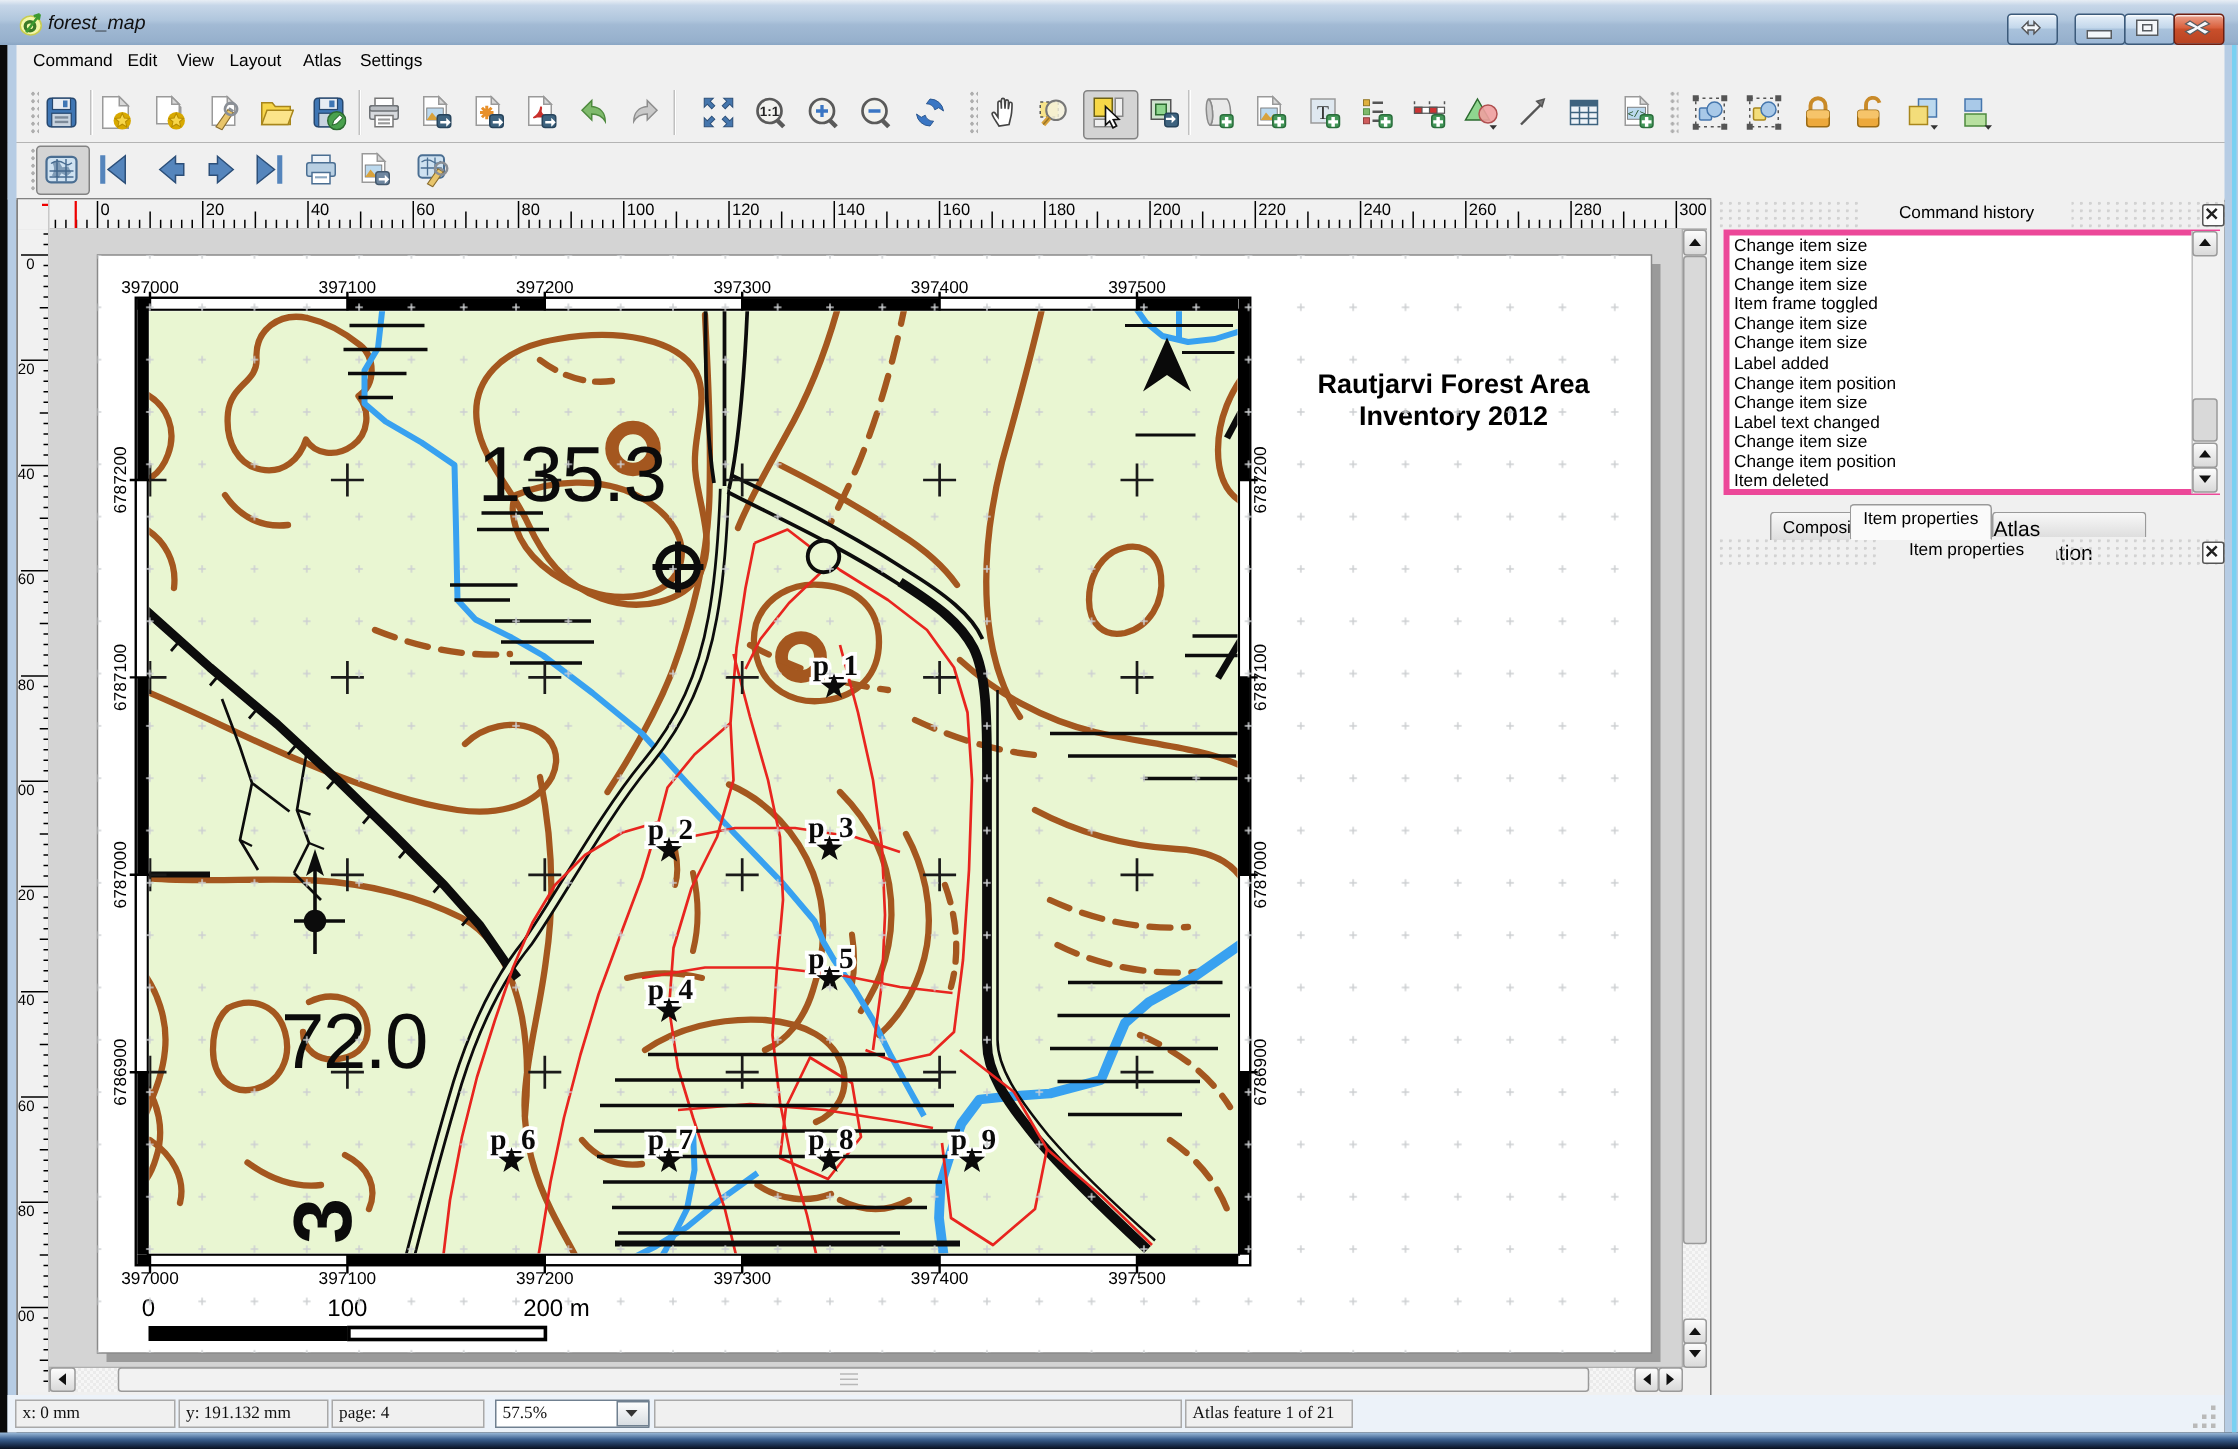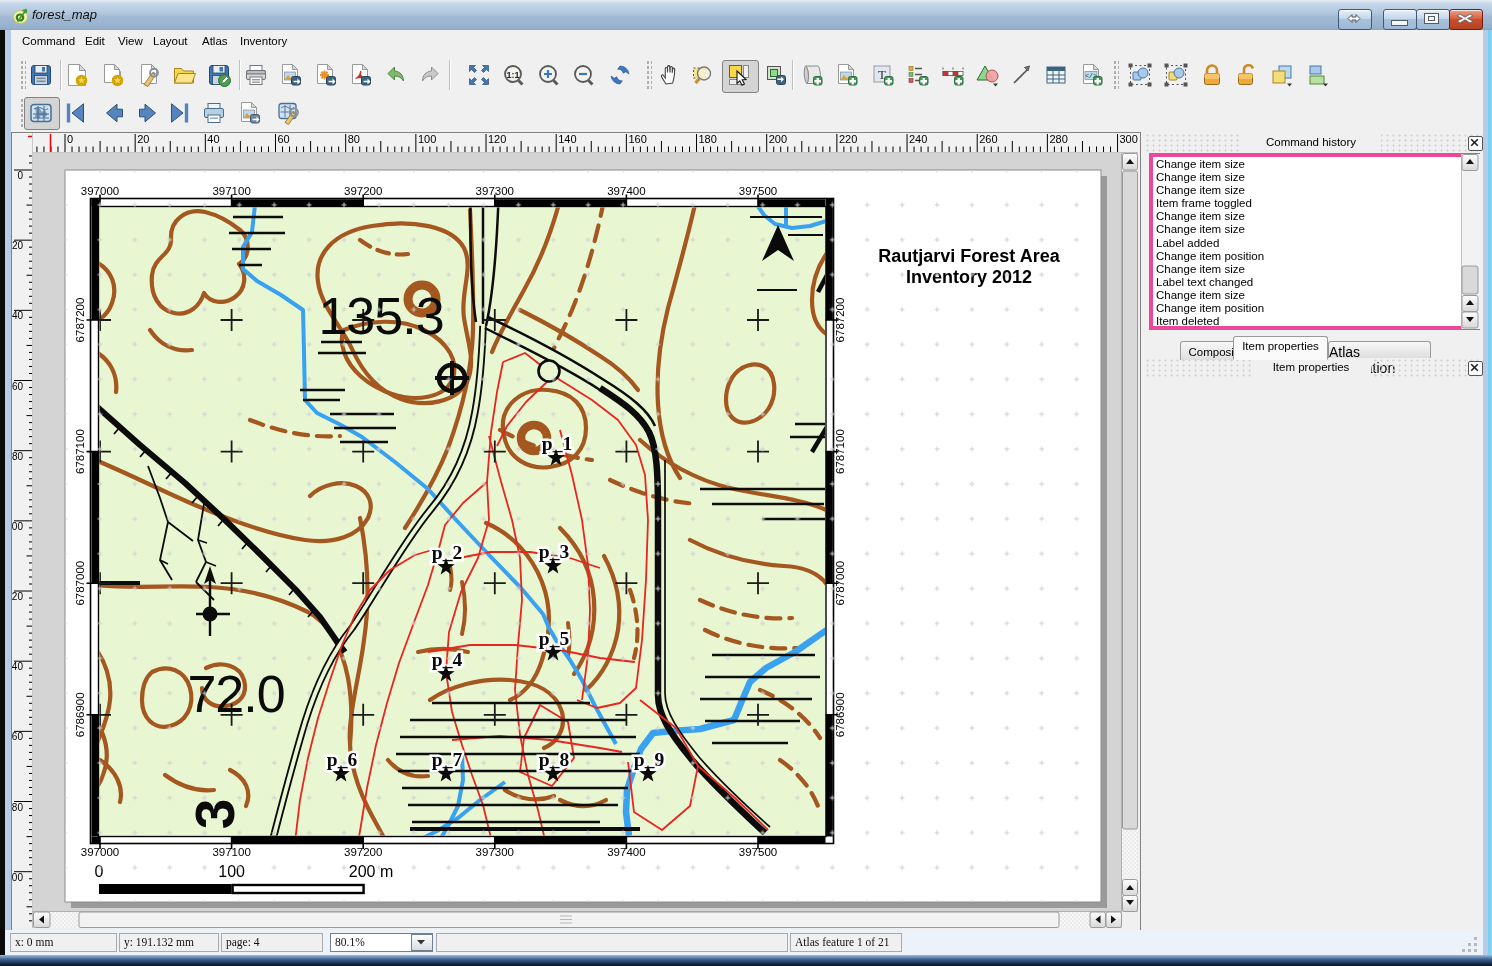--- a/index.html
+++ b/index.html
@@ -58,21 +58,21 @@
 <svg class="abs" style="left:1449px;top:9px" width="32" height="19" viewBox="0 0 32 19">
     <path d="M11 5 L16 8.2 L21 5 L24 7 L18.5 9.5 L24 12 L21 14 L16 10.8 L11 14 L8 12 L13.5 9.5 L8 7 Z" fill="#f5f8fb" stroke="#565b60" stroke-width="0.8"></path>
   </svg>
 
 <div class="abs" id="menubar">
 <span class="menuitem" style="left:17px">Command</span>
 <span class="menuitem" style="left:80px">Edit</span>
 <span class="menuitem" style="left:113px">View</span>
 <span class="menuitem" style="left:148px">Layout</span>
 <span class="menuitem" style="left:197px">Atlas</span>
-<span class="menuitem" style="left:235px">Inventory</span>
+<span class="menuitem" style="left:235px">Settings</span>
 </div>
 
 <div class="abs" id="toolbar1">
 <div class="dots" style="left:15px"></div>
 
 <svg class="ticon" style="left:24px" viewBox="0 0 24 24">
       <rect x="2.5" y="2.5" width="19" height="19" rx="2.5" fill="#3f76b4" stroke="#26476e"></rect>
       <rect x="6" y="2.5" width="12" height="7.5" fill="#e8edf3" stroke="#26476e" stroke-width=".8"></rect>
       <rect x="13" y="4" width="3" height="4.5" fill="#3f76b4"></rect>
       <rect x="5.5" y="12.5" width="13" height="9" fill="#c9d4e0" stroke="#26476e" stroke-width=".8"></rect>
@@ -822,21 +822,21 @@
 
 <div class="abs" style="left:1468px;top:361px;width:13px;height:13px;border:1.5px solid #555;border-radius:2px;background:#fcfcfc"></div>
 <svg class="abs" style="left:1468px;top:361px" width="13" height="13">
     <path d="M3.2 3.2 L9.8 9.8 M9.8 3.2 L3.2 9.8" stroke="#222" stroke-width="1.6"></path>
   </svg>
 
 <div class="abs" id="statusbar">
 <div class="sfield" style="left:5px;width:107px">x: 0 mm</div>
 <div class="sfield" style="left:114px;width:100px">y: 191.132 mm</div>
 <div class="sfield" style="left:216px;width:102px">page: 4</div>
-<div class="sfield" style="left:325px;width:103px;background:#fff;border-color:#708090">80.1%</div>
+<div class="sfield" style="left:325px;width:103px;background:#fff;border-color:#708090">57.5%</div>
 <div class="abs" style="left:406px;top:4px;width:20px;height:15px;border:1px solid #708090;background:linear-gradient(#fdfdfd,#d8dde2)"></div>
 <svg class="abs" style="left:406px;top:4px" width="20" height="15">
       <path d="M6 6 L14 6 L10 10.5 Z" fill="#333"></path>
     </svg>
 <div class="sfield" style="left:431px;width:352px"></div>
 <div class="sfield" style="left:785px;width:112px">Atlas feature 1 of 21</div>
 
 <svg class="abs" style="left:1455px;top:5px" width="18" height="18">
       <g fill="#b9b9b9">
         <rect x="14" y="2" width="3" height="3"></rect>

